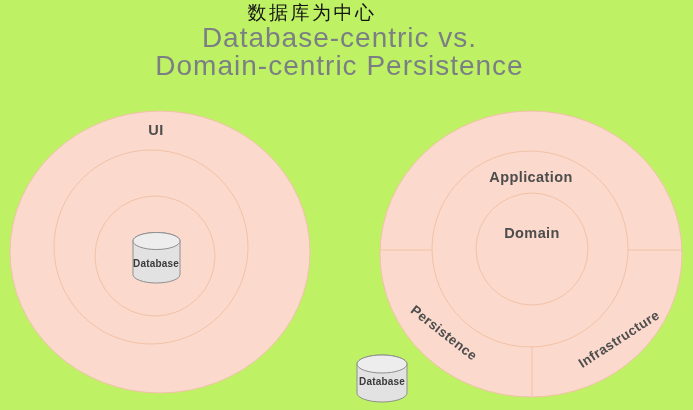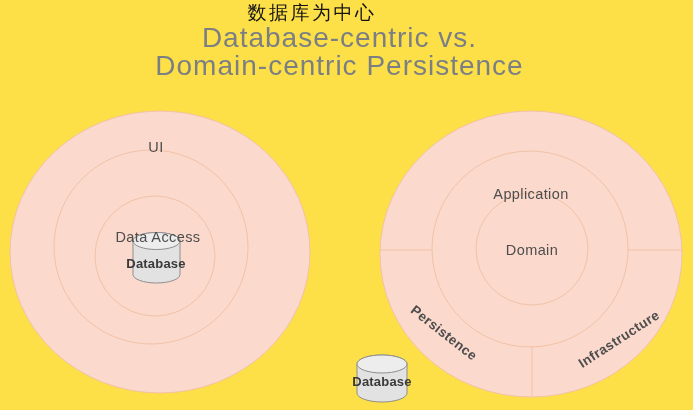--- a/index.html
+++ b/index.html
@@ -1,19 +1,19 @@
 <!DOCTYPE html>
 <html><head>
 <meta charset="utf-8">
 <style>
   html,body{margin:0;padding:0;background:#ffffff;}
   .stage{
     position:relative;
     width:693px;height:410px;
-    background:#fde047;
+    background:#bef264;
     overflow:hidden;
     font-family:"Liberation Sans","DejaVu Sans",sans-serif;
   }
   .abs{position:absolute;transform:translate(-50%,-50%);white-space:nowrap;}
   .cjk{
     font-size:19px;
     font-weight:400;
     color:#141414;
     letter-spacing:2.5px;
   }
@@ -22,33 +22,32 @@
     left:0;top:24px;width:679px;
     text-align:center;
     color:#7b7f84;
     font-size:28px;
     font-weight:300;
     letter-spacing:1px;
     line-height:28px;
   }
   .ring-label{
     font-size:14.5px;
-    font-weight:400;
+    font-weight:700;
     color:#4d4d4d;
     letter-spacing:0.4px;
-    margin-top:17px;
   }
   .seg-label{
     font-size:13.5px;
     font-weight:700;
     color:#4d4d4d;
     letter-spacing:0.4px;
   }
   .db-label{
-    font-size:13px;
+    font-size:10px;
     font-weight:600;
     color:#3a3a3a;
     letter-spacing:0.2px;
   }
   svg{position:absolute;left:0;top:0;}
 </style>
 </head>
 <body>
 
 <div class="stage">
@@ -84,21 +83,20 @@
       <ellipse cx="156.5" cy="241" rx="23.5" ry="8.5" stroke-width="1" fill="#ededed" stroke="#8f8f8f"></ellipse>
     </g>
 
     <g>
       <path d="M357,364 L357,393 A25,9 0 0 0 407,393 L407,364 A25,9 0 0 0 357,364 Z" stroke-width="1" fill="#e2e2e2" stroke="#8f8f8f"></path>
       <ellipse cx="382" cy="364" rx="25" ry="9" stroke-width="1" fill="#ededed" stroke="#8f8f8f"></ellipse>
     </g>
   </svg>
 
   <div class="abs ring-label" style="left:156px;top:130px;">UI</div>
-  <div class="abs ring-label" style="left:158px;top:220px;">Data Access</div>
   <div class="abs db-label" style="left:156px;top:263px;">Database</div>
 
   <div class="abs ring-label" style="left:531px;top:177px;">Application</div>
   <div class="abs ring-label" style="left:532px;top:233px;">Domain</div>
   <div class="abs seg-label" style="left:444px;top:333px;transform:translate(-50%,-50%) rotate(38deg);">Persistence</div>
   <div class="abs seg-label" style="left:619px;top:339px;transform:translate(-50%,-50%) rotate(-33deg);">Infrastructure</div>
   <div class="abs db-label" style="left:382px;top:381px;">Database</div>
 
 </div>
 

